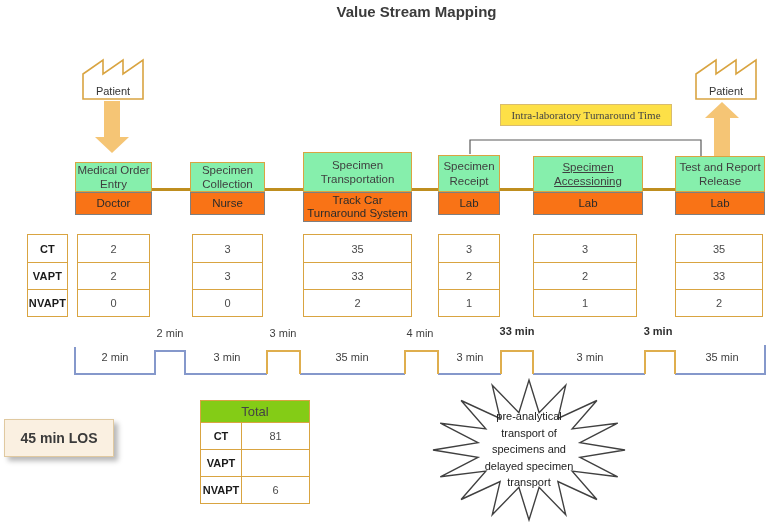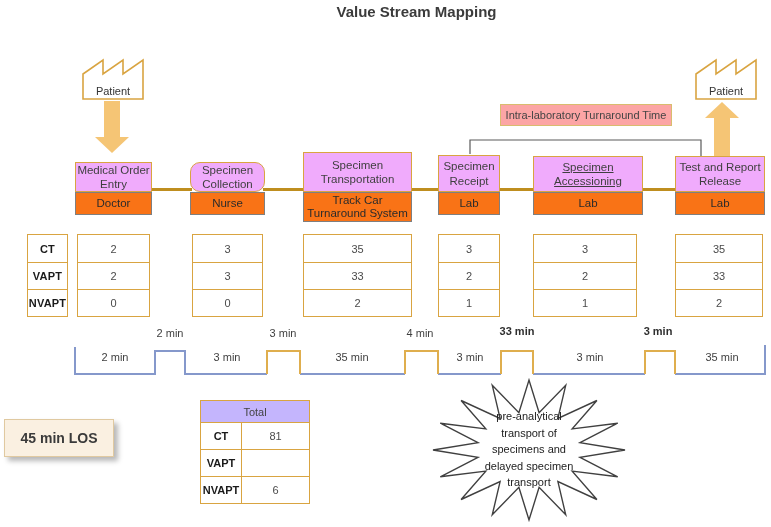--- a/index.html
+++ b/index.html
@@ -5,46 +5,46 @@
   html,body{margin:0;padding:0;background:#fff;}
   .canvas{position:relative;width:771px;height:527px;background:#fff;
           font-family:"Liberation Sans","DejaVu Sans",sans-serif;color:#3f3f3f;overflow:hidden;}
   .abs{position:absolute;}
   .title{top:3px;left:0;width:771px;text-align:center;font-size:15px;font-weight:bold;color:#3b3b3b;padding-left:31px;}
   
   .factory{width:70px;height:44px;}
   .factory svg{position:absolute;top:0;left:0;}
   .factory .flabel{position:absolute;left:0;bottom:3px;width:100%;text-align:center;font-size:11px;color:#333;}
   
-  .proc-header{background:#f0abfc;border:1.5px solid #d9a441;box-sizing:border-box;
+  .proc-header{background:#86efac;border:1.5px solid #d9a441;box-sizing:border-box;
                display:flex;align-items:center;justify-content:center;text-align:center;
                font-size:11.5px;line-height:1.25;color:#3f3f3f;z-index:3;}
   .proc-actor{background:#f97316;border:1.5px solid #7f7f7f;box-sizing:border-box;
               display:flex;align-items:center;justify-content:center;text-align:center;
               font-size:11.5px;line-height:1.15;color:#2b2b2b;z-index:3;}
   .connector{height:3px;background:#bf8e1f;z-index:1;}
   
   .mcol{border:1.5px solid #d9a441;box-sizing:border-box;background:#fff;z-index:2;}
   .mcell{height:27px;box-sizing:border-box;display:flex;align-items:center;justify-content:center;
          font-size:11px;color:#4a4a4a;}
   .mcell + .mcell{border-top:1.5px solid #d9a441;}
   .mlabels .mcell{font-weight:bold;color:#1a1a1a;font-size:11px;letter-spacing:.2px;}
   
-  .tat{background:#fca5a5;border:1px solid #d9bc6e;box-sizing:border-box;
-       display:flex;align-items:center;justify-content:center;font-size:11px;color:#444;}
+  .tat{background:#fde047;border:1px solid #d9bc6e;box-sizing:border-box;
+       display:flex;align-items:center;justify-content:center;font-size:11px;color:#444;font-family:Liberation Serif, serif;}
   
   .tl-label{transform:translateX(-50%);font-size:11px;color:#3f3f3f;white-space:nowrap;}
   .tl-bold{font-weight:bold;color:#2f2f2f;}
   
   .los{background:#faf0e1;border:1px solid #e0c9a0;box-shadow:4px 4px 5px rgba(0,0,0,.28);
        display:flex;align-items:center;justify-content:center;font-size:14px;font-weight:bold;color:#3a3a3a;}
   
   .ttable{border:1.5px solid #d9a441;box-sizing:border-box;background:#fff;}
-  .tt-header{background:#c4b5fd;border-bottom:1.5px solid #d9a441;height:21px;
-             display:flex;align-items:center;justify-content:center;font-size:11px;color:#444;text-align:center;}
+  .tt-header{background:#84cc16;border-bottom:1.5px solid #d9a441;height:21px;
+             display:flex;align-items:center;justify-content:center;font-size:13px;color:#444;text-align:center;}
   .tt-row{display:flex;height:26px;}
   .tt-row + .tt-row{border-top:1.5px solid #d9a441;}
   .tt-label{width:40px;border-right:1.5px solid #d9a441;display:flex;align-items:center;justify-content:center;
             font-weight:bold;font-size:11px;color:#1a1a1a;}
   .tt-val{flex:1;display:flex;align-items:center;justify-content:center;font-size:11px;color:#4a4a4a;}
   
   .burst-text{text-align:center;font-size:11px;line-height:1.5;color:#222;z-index:5;}
   svg{display:block;}
 </style>
 </head>
@@ -91,21 +91,21 @@
 
   <div class="abs connector" style="left:150px;top:188px;width:42px;"></div>
   <div class="abs connector" style="left:263px;top:188px;width:42px;"></div>
   <div class="abs connector" style="left:410px;top:188px;width:30px;"></div>
   <div class="abs connector" style="left:498px;top:188px;width:37px;"></div>
   <div class="abs connector" style="left:641px;top:188px;width:36px;"></div>
 
   <div class="abs proc-header" style="left:75px;top:162px;width:77px;height:30px;">Medical Order Entry</div>
   <div class="abs proc-actor" style="left:75px;top:192px;width:77px;height:23px;">Doctor</div>
 
-  <div class="abs proc-header" style="left:190px;top:162px;width:75px;height:30px;border-radius:10px;">Specimen Collection</div>
+  <div class="abs proc-header" style="left:190px;top:162px;width:75px;height:30px;">Specimen Collection</div>
   <div class="abs proc-actor" style="left:190px;top:192px;width:75px;height:23px;">Nurse</div>
 
   <div class="abs proc-header" style="left:303px;top:152px;width:109px;height:40px;">Specimen Transportation</div>
   <div class="abs proc-actor" style="left:303px;top:192px;width:109px;height:30px;">Track Car Turnaround System</div>
 
   <div class="abs proc-header" style="left:438px;top:155px;width:62px;height:37px;">Specimen Receipt</div>
   <div class="abs proc-actor" style="left:438px;top:192px;width:62px;height:23px;">Lab</div>
 
   <div class="abs proc-header" style="left:533px;top:156px;width:110px;height:36px;text-decoration:underline;">Specimen Accessioning</div>
   <div class="abs proc-actor" style="left:533px;top:192px;width:110px;height:23px;">Lab</div>

